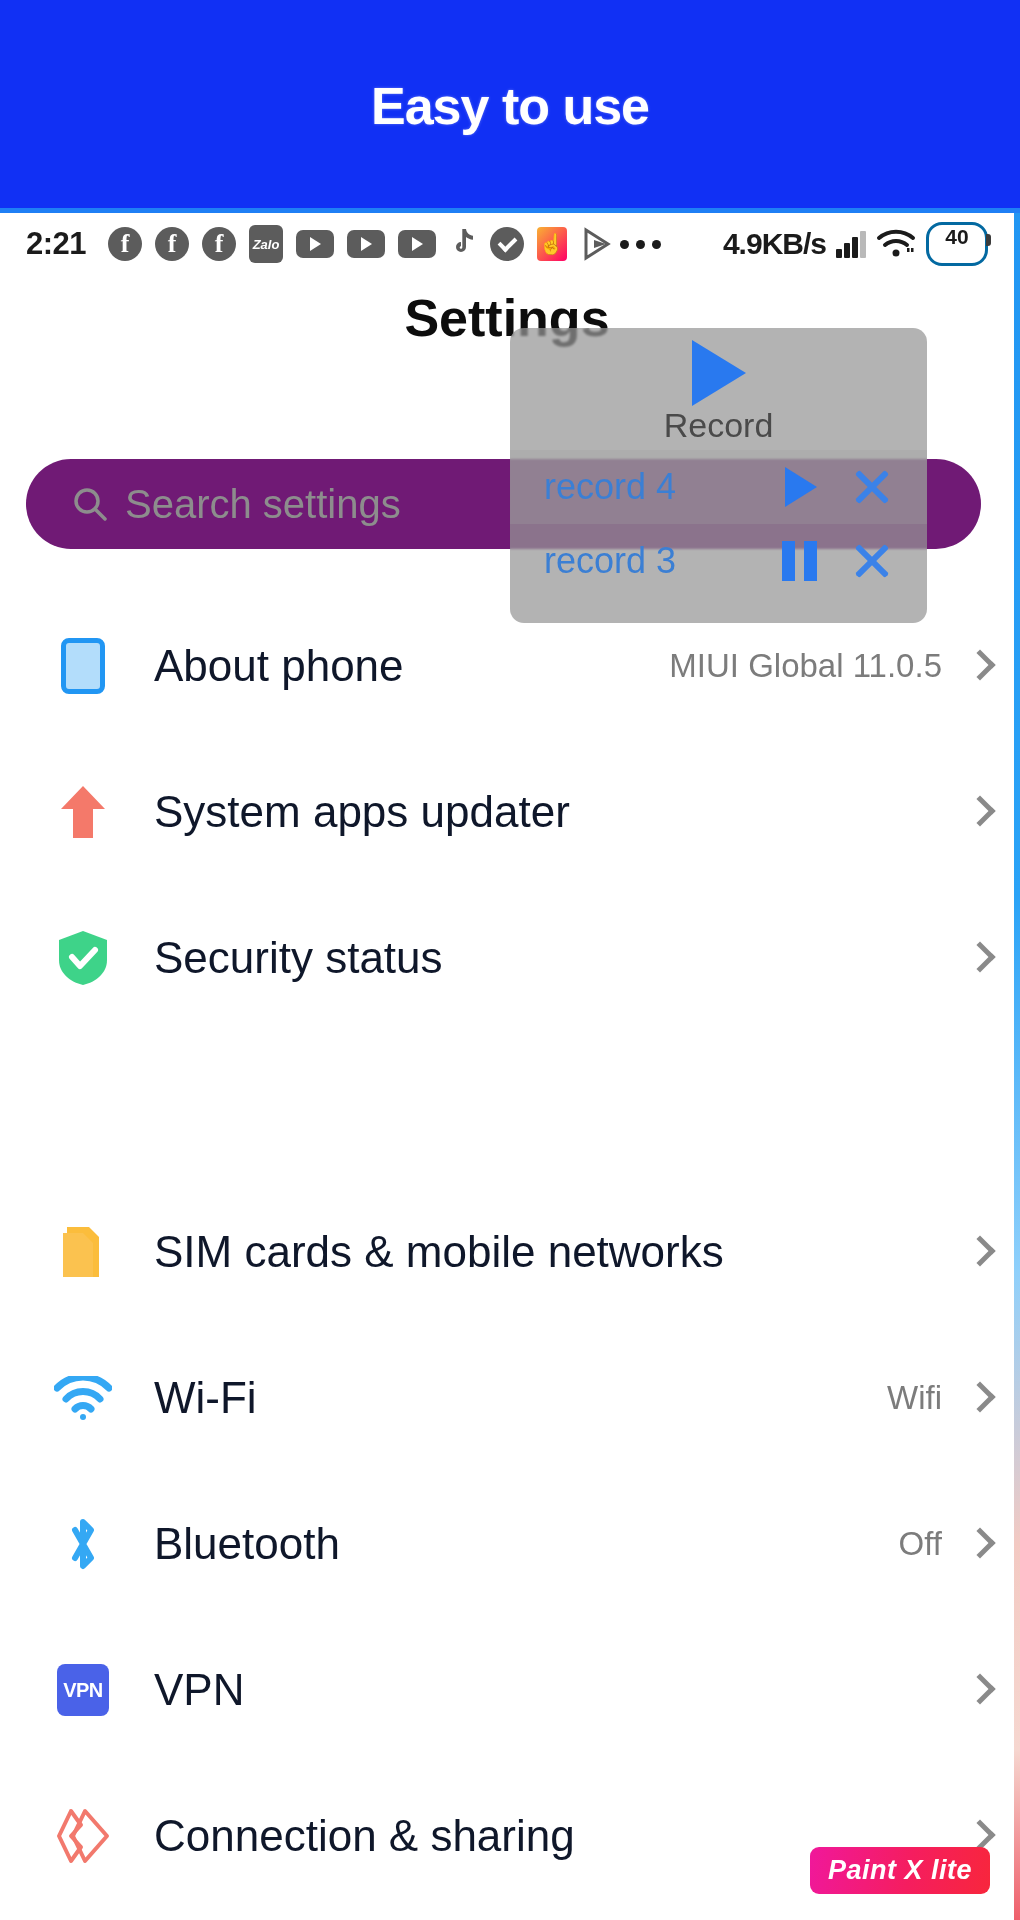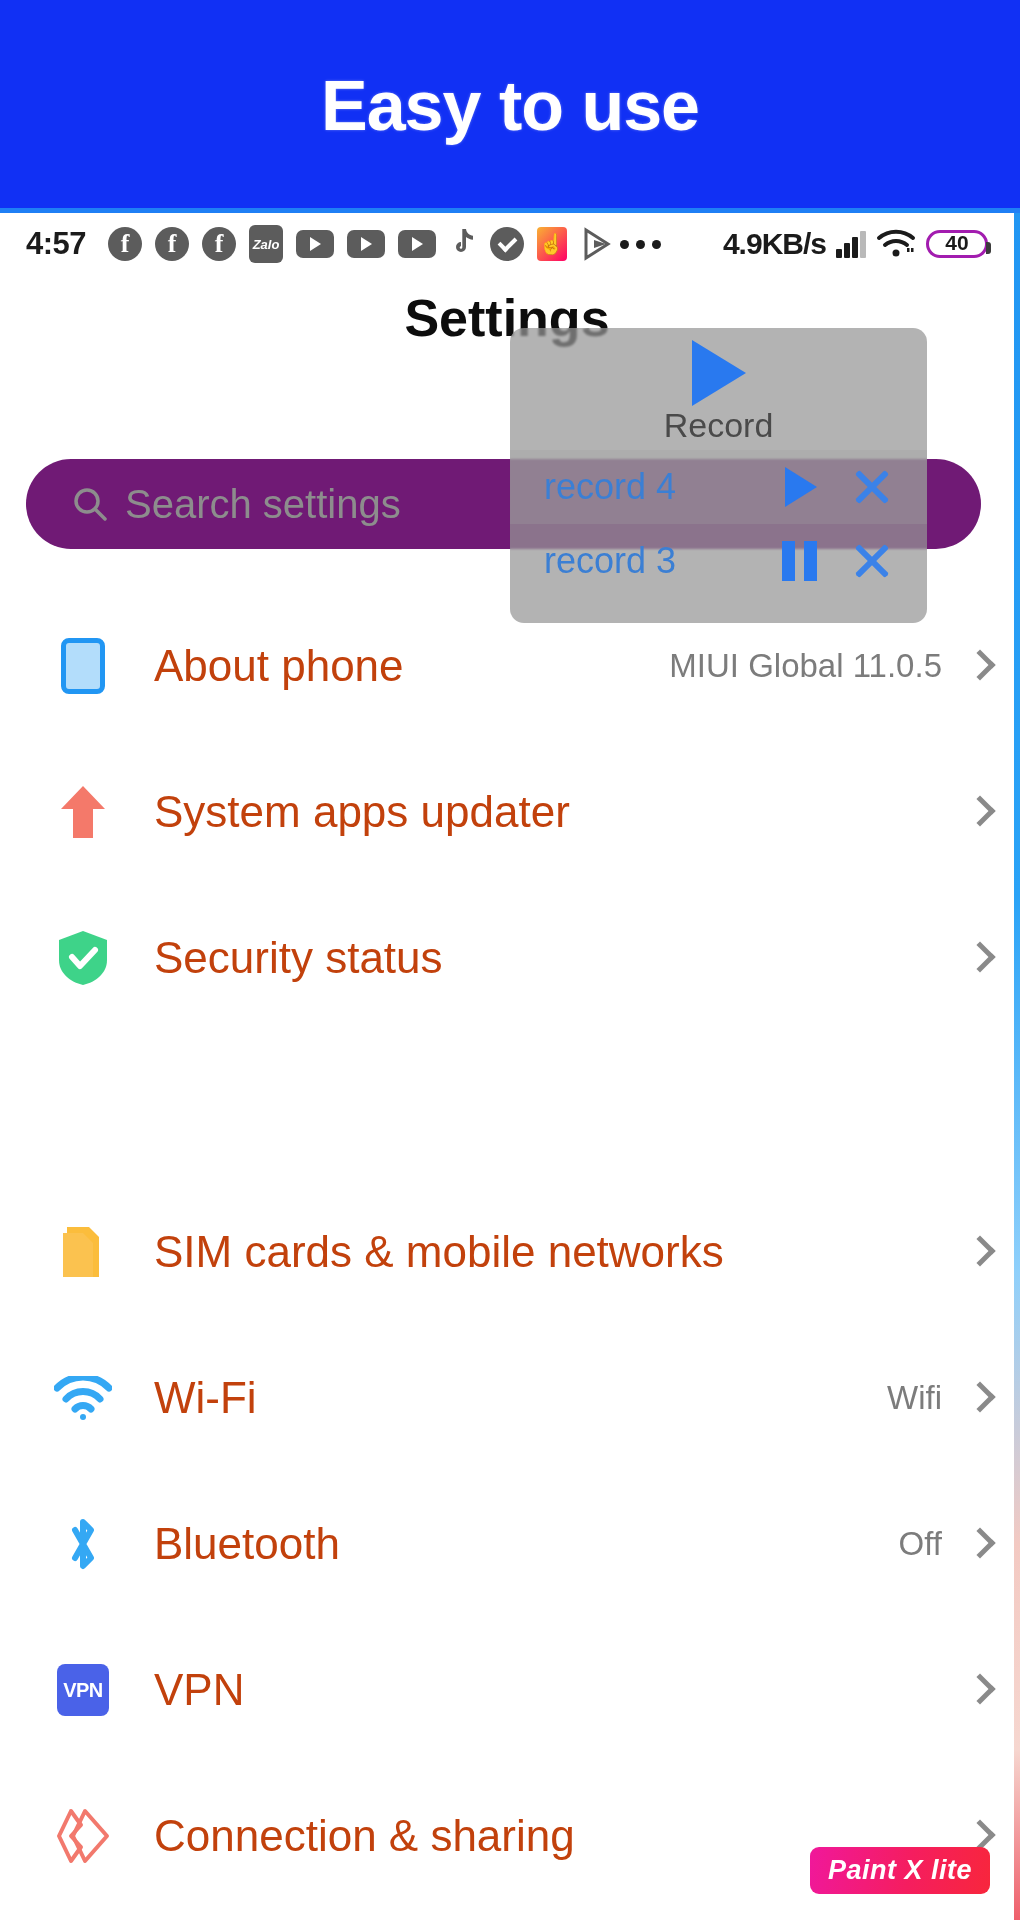--- a/index.html
+++ b/index.html
@@ -11,21 +11,21 @@
   }
   #screen { position: relative; width: 1020px; height: 1920px; background:#fff; overflow:hidden; }
 
   
   .banner {
     position:absolute; left:0; top:0; width:1020px; height:212px;
     background:#1130F4;
     display:flex; align-items:center; justify-content:center;
   }
   .banner-text {
-    color:#ffffff; font-size:70px; font-weight:bold;
+    color:#ffffff; font-size:52px; font-weight:bold;
     letter-spacing:-1px; line-height:1;
     text-shadow:0 0 3px rgba(255,255,255,.35);
     text-align:right;
   }
   .banner-underline {
     position:absolute; left:0; top:208px; width:1020px; height:5px;
     background:#1f7ff5;
   }
   
   .edge-strip {
@@ -86,22 +86,22 @@
   .sb-right { margin-left:auto; display:flex; align-items:center; gap:10px; }
   .netspeed { font-size:30px; font-weight:bold; color:#1b1b1b; letter-spacing:-1px; }
   .signal { display:flex; align-items:flex-end; gap:2px; height:28px; }
   .signal i { width:6px; background:#1b1b1b; display:block; border-radius:1px; }
   .signal i:nth-child(1){height:9px}
   .signal i:nth-child(2){height:15px}
   .signal i:nth-child(3){height:21px}
   .signal i:nth-child(4){height:27px;background:#b9b9b9}
   .wifi-sb { width:40px; height:30px; position:relative; }
   .battery {
-    width:62px; height:28px; border:3px solid #a21caf; border-radius:16px;
-    display:flex; align-items:flex-end; justify-content:center; position:relative;
+    width:62px; height:44px; border:3px solid #0369a1; border-radius:16px;
+    display:flex; align-items:flex-start; justify-content:center; position:relative;
   }
   .battery span { font-size:21px; font-weight:bold; color:#1b1b1b; }
   .battery::after {
     content:""; position:absolute; right:-6px; top:9px;
     width:5px; height:12px; background:#3b3b3b; border-radius:0 3px 3px 0;
   }
 
   
   .page-title {
     position:absolute; left:0; top:75px; width:1014px;
@@ -117,21 +117,21 @@
   .search-ic { width:38px; height:38px; position:relative; flex:0 0 auto; }
   .search-ph { font-size:40px; color:#8d8d8d; }
 
   
   .list { position:absolute; left:0; top:380px; width:1014px; }
   .row {
     position:relative; height:146px;
     display:flex; align-items:center; padding:0 24px 0 52px;
   }
   .row-icon { width:62px; flex:0 0 62px; display:flex; align-items:center; justify-content:center; }
-  .row-label { font-size:44px; color:#c2410c; margin-left:40px; }
+  .row-label { font-size:44px; color:#0f172a; margin-left:40px; }
   .row-value { margin-left:auto; font-size:33px; color:#7c7c7c; }
   .chev { margin-left:26px; width:22px; height:36px; position:relative; flex:0 0 22px; }
   .chev::after {
     content:""; position:absolute; left:1px; top:6px;
     width:17px; height:17px;
     border-top:5px solid #8a8a8a; border-right:5px solid #8a8a8a;
     transform:rotate(45deg);
   }
   .group-gap { height:148px; }
 
@@ -207,21 +207,21 @@
 
   <div class="banner">
     <div class="banner-text">Easy to use</div>
   </div>
   <div class="banner-underline"></div>
   <div class="edge-strip"></div>
 
   <div class="phone">
 
     <div class="statusbar">
-      <div class="clock">4:57</div>
+      <div class="clock">2:21</div>
       <div class="sb-icons">
         <span class="fb-ic sb-ic"></span>
         <span class="fb-ic sb-ic"></span>
         <span class="fb-ic sb-ic"></span>
         <span class="zalo-ic sb-ic">Zalo</span>
         <span class="yt-ic sb-ic"></span>
         <span class="yt-ic sb-ic"></span>
         <span class="yt-ic sb-ic"></span>
         <span class="tiktok-ic sb-ic">
           <svg width="28" height="34" viewBox="0 0 28 34">

